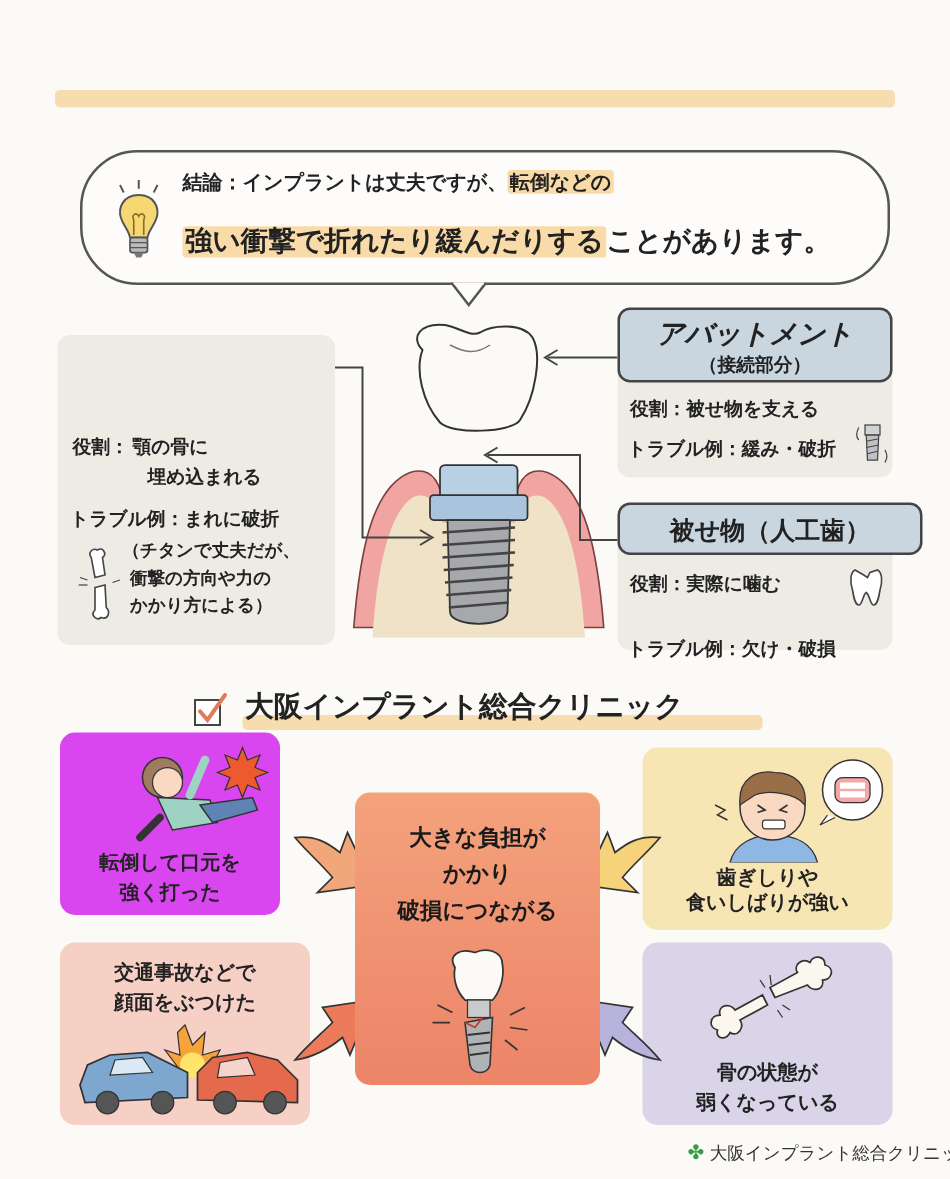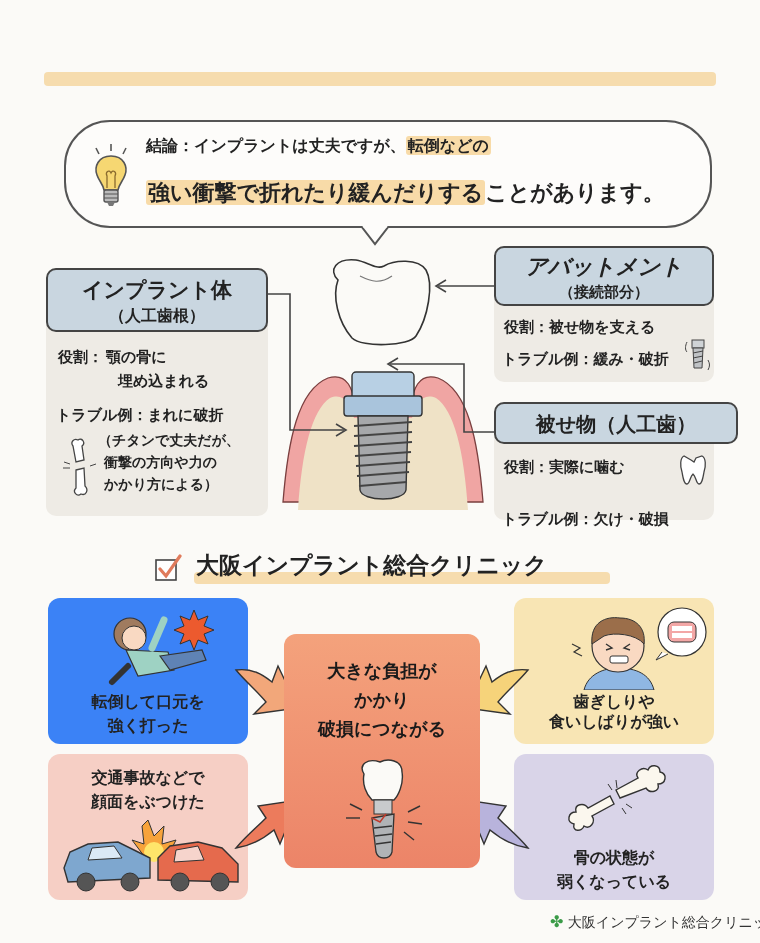--- a/index.html
+++ b/index.html
@@ -33,21 +33,21 @@
   #crown .card-head { position: absolute; left: 0; top: 0; width: 244px; height: 42px; }
 
   
   #sec2 { left: 154px; top: 550px; width: 460px; height: 40px; }
   #sec2-hl { left: 40px; top: 22px; width: 416px; height: 12px; background: #f6dcae; border-radius: 4px; }
   #sec2-text { left: 42px; top: 0px; font-size: 23px; font-weight: bold; white-space: nowrap; }
 
   .case { border-radius: 12px; }
   .case-text { position: absolute; left: 0; width: 100%; text-align: center; font-size: 16px; font-weight: bold; line-height: 24px; }
 
-  #case-fall { left: 48px; top: 598px; width: 200px; height: 146px; background: #3b82f6; }
+  #case-fall { left: 48px; top: 586px; width: 176px; height: 146px; background: #d946ef; }
   #case-car { left: 48px; top: 754px; width: 200px; height: 146px; background: #f6cfc5; }
   #case-grind { left: 514px; top: 598px; width: 200px; height: 146px; background: #f8e5b4; }
   #case-bone { left: 514px; top: 754px; width: 200px; height: 146px; background: #d9d4e8; }
 
   #center { left: 284px; top: 634px; width: 196px; height: 234px; border-radius: 12px; background: linear-gradient(180deg, #f4a27c 0%, #ec8468 100%); }
   #center-text { left: 0; top: 22px; width: 196px; text-align: center; font-size: 18px; font-weight: bold; line-height: 29px; color: #1a1a1a; }
 
   #footer { left: 550px; top: 912px; font-size: 14px; white-space: nowrap; color: #333; }
 </style>
 </head>
@@ -105,24 +105,20 @@
 
   <polyline points="0,54 22,54 22,190 76,190" fill="none" stroke="#444" stroke-width="1.6"></polyline>
   <path d="M68 184 L78 190 L68 196" fill="none" stroke="#444" stroke-width="1.6"></path>
   <line x1="226" y1="46" x2="170" y2="46" stroke="#444" stroke-width="1.6"></line>
   <path d="M178 40 L168 46 L178 52" fill="none" stroke="#444" stroke-width="1.6"></path>
   <polyline points="226,192 196,192 196,124 122,124" fill="none" stroke="#444" stroke-width="1.6"></polyline>
   <path d="M130 118 L120 124 L130 130" fill="none" stroke="#444" stroke-width="1.6"></path>
 </svg>
 
 <div id="card-implant" class="abs card">
-  <div class="card-head">
-    <div style="font-size:21px;margin-top:6px;">インプラント体</div>
-    <div style="font-size:16px;margin-top:2px;">（人工歯根）</div>
-  </div>
   <div class="abs card-line" style="left:12px;top:80px;">役割：</div>
   <div class="abs card-line" style="left:60px;top:80px;">顎の骨に</div>
   <div class="abs card-line" style="left:72px;top:104px;">埋め込まれる</div>
   <div class="abs card-line" style="left:10px;top:138px;">
     <span>トラブル例：</span><span>まれに破折</span>
   </div>
   <div class="abs card-line" style="left:52px;top:164px;font-size:14px;">（チタンで丈夫だが、</div>
   <div class="abs card-line" style="left:58px;top:186px;font-size:14px;">衝撃の方向や力の</div>
   <div class="abs card-line" style="left:58px;top:208px;font-size:14px;">かかり方による）</div>
   <svg class="abs" style="left:14px;top:168px;" width="40" height="64" viewBox="0 0 40 64">

